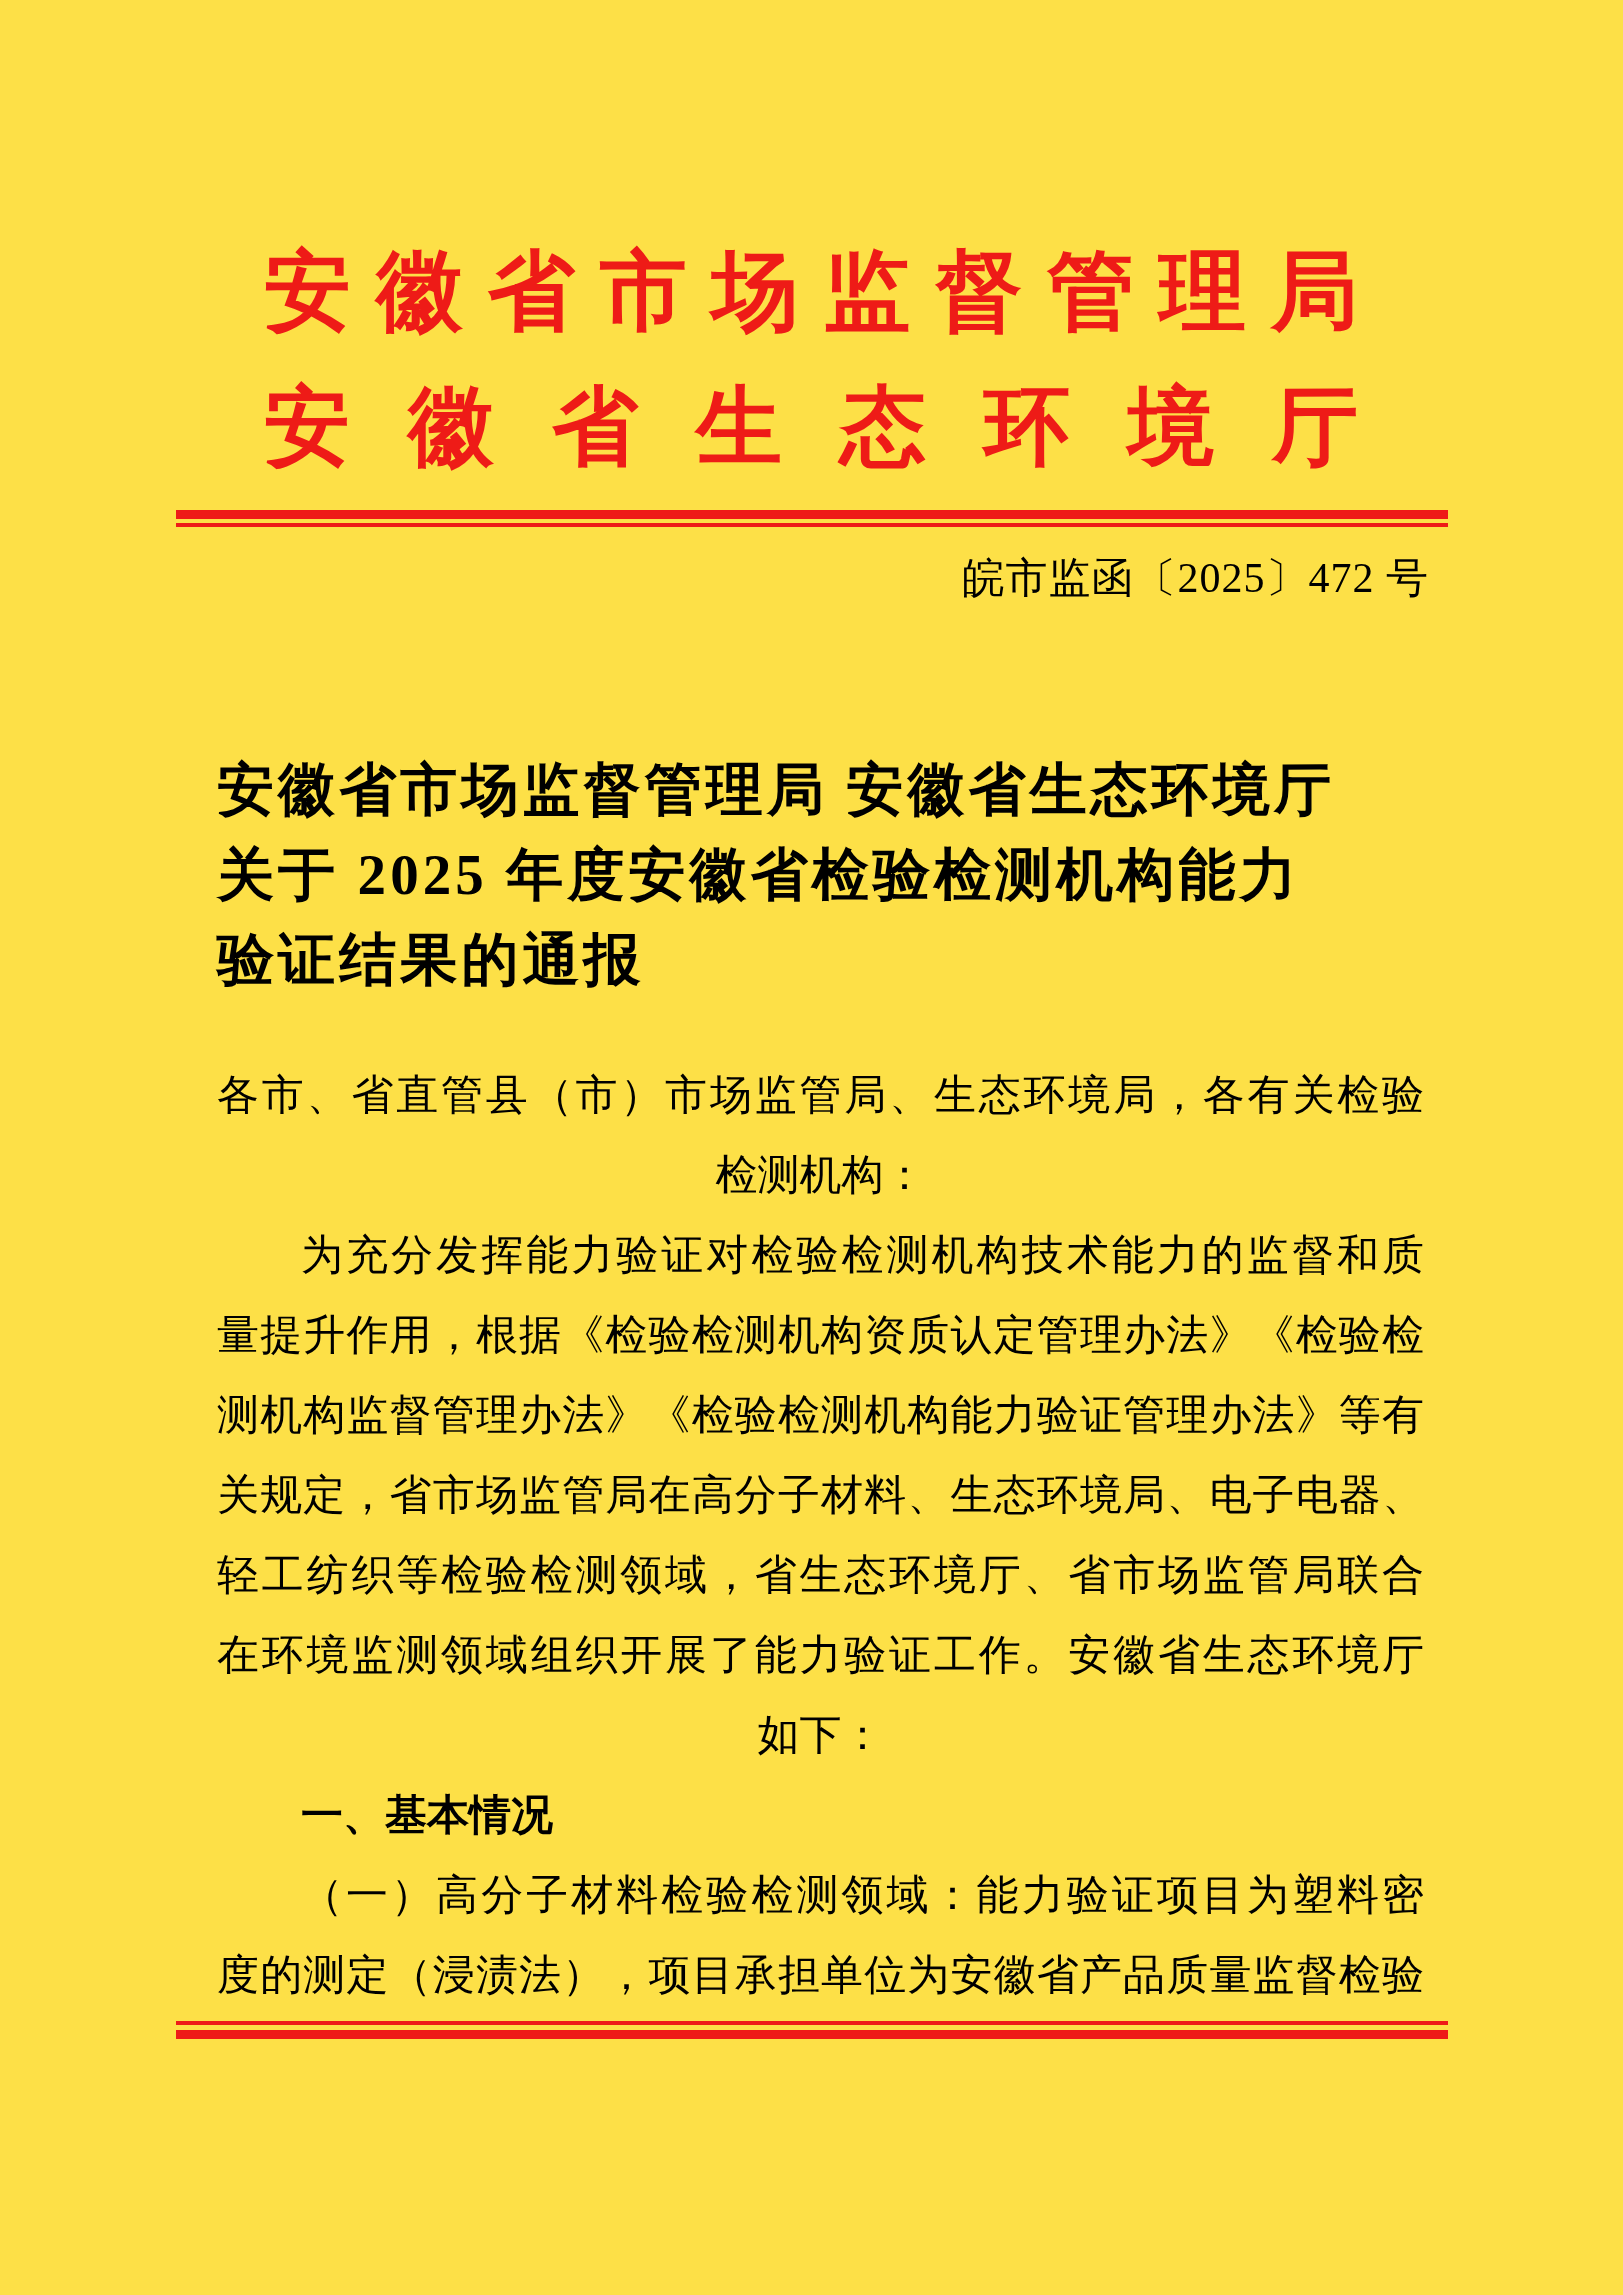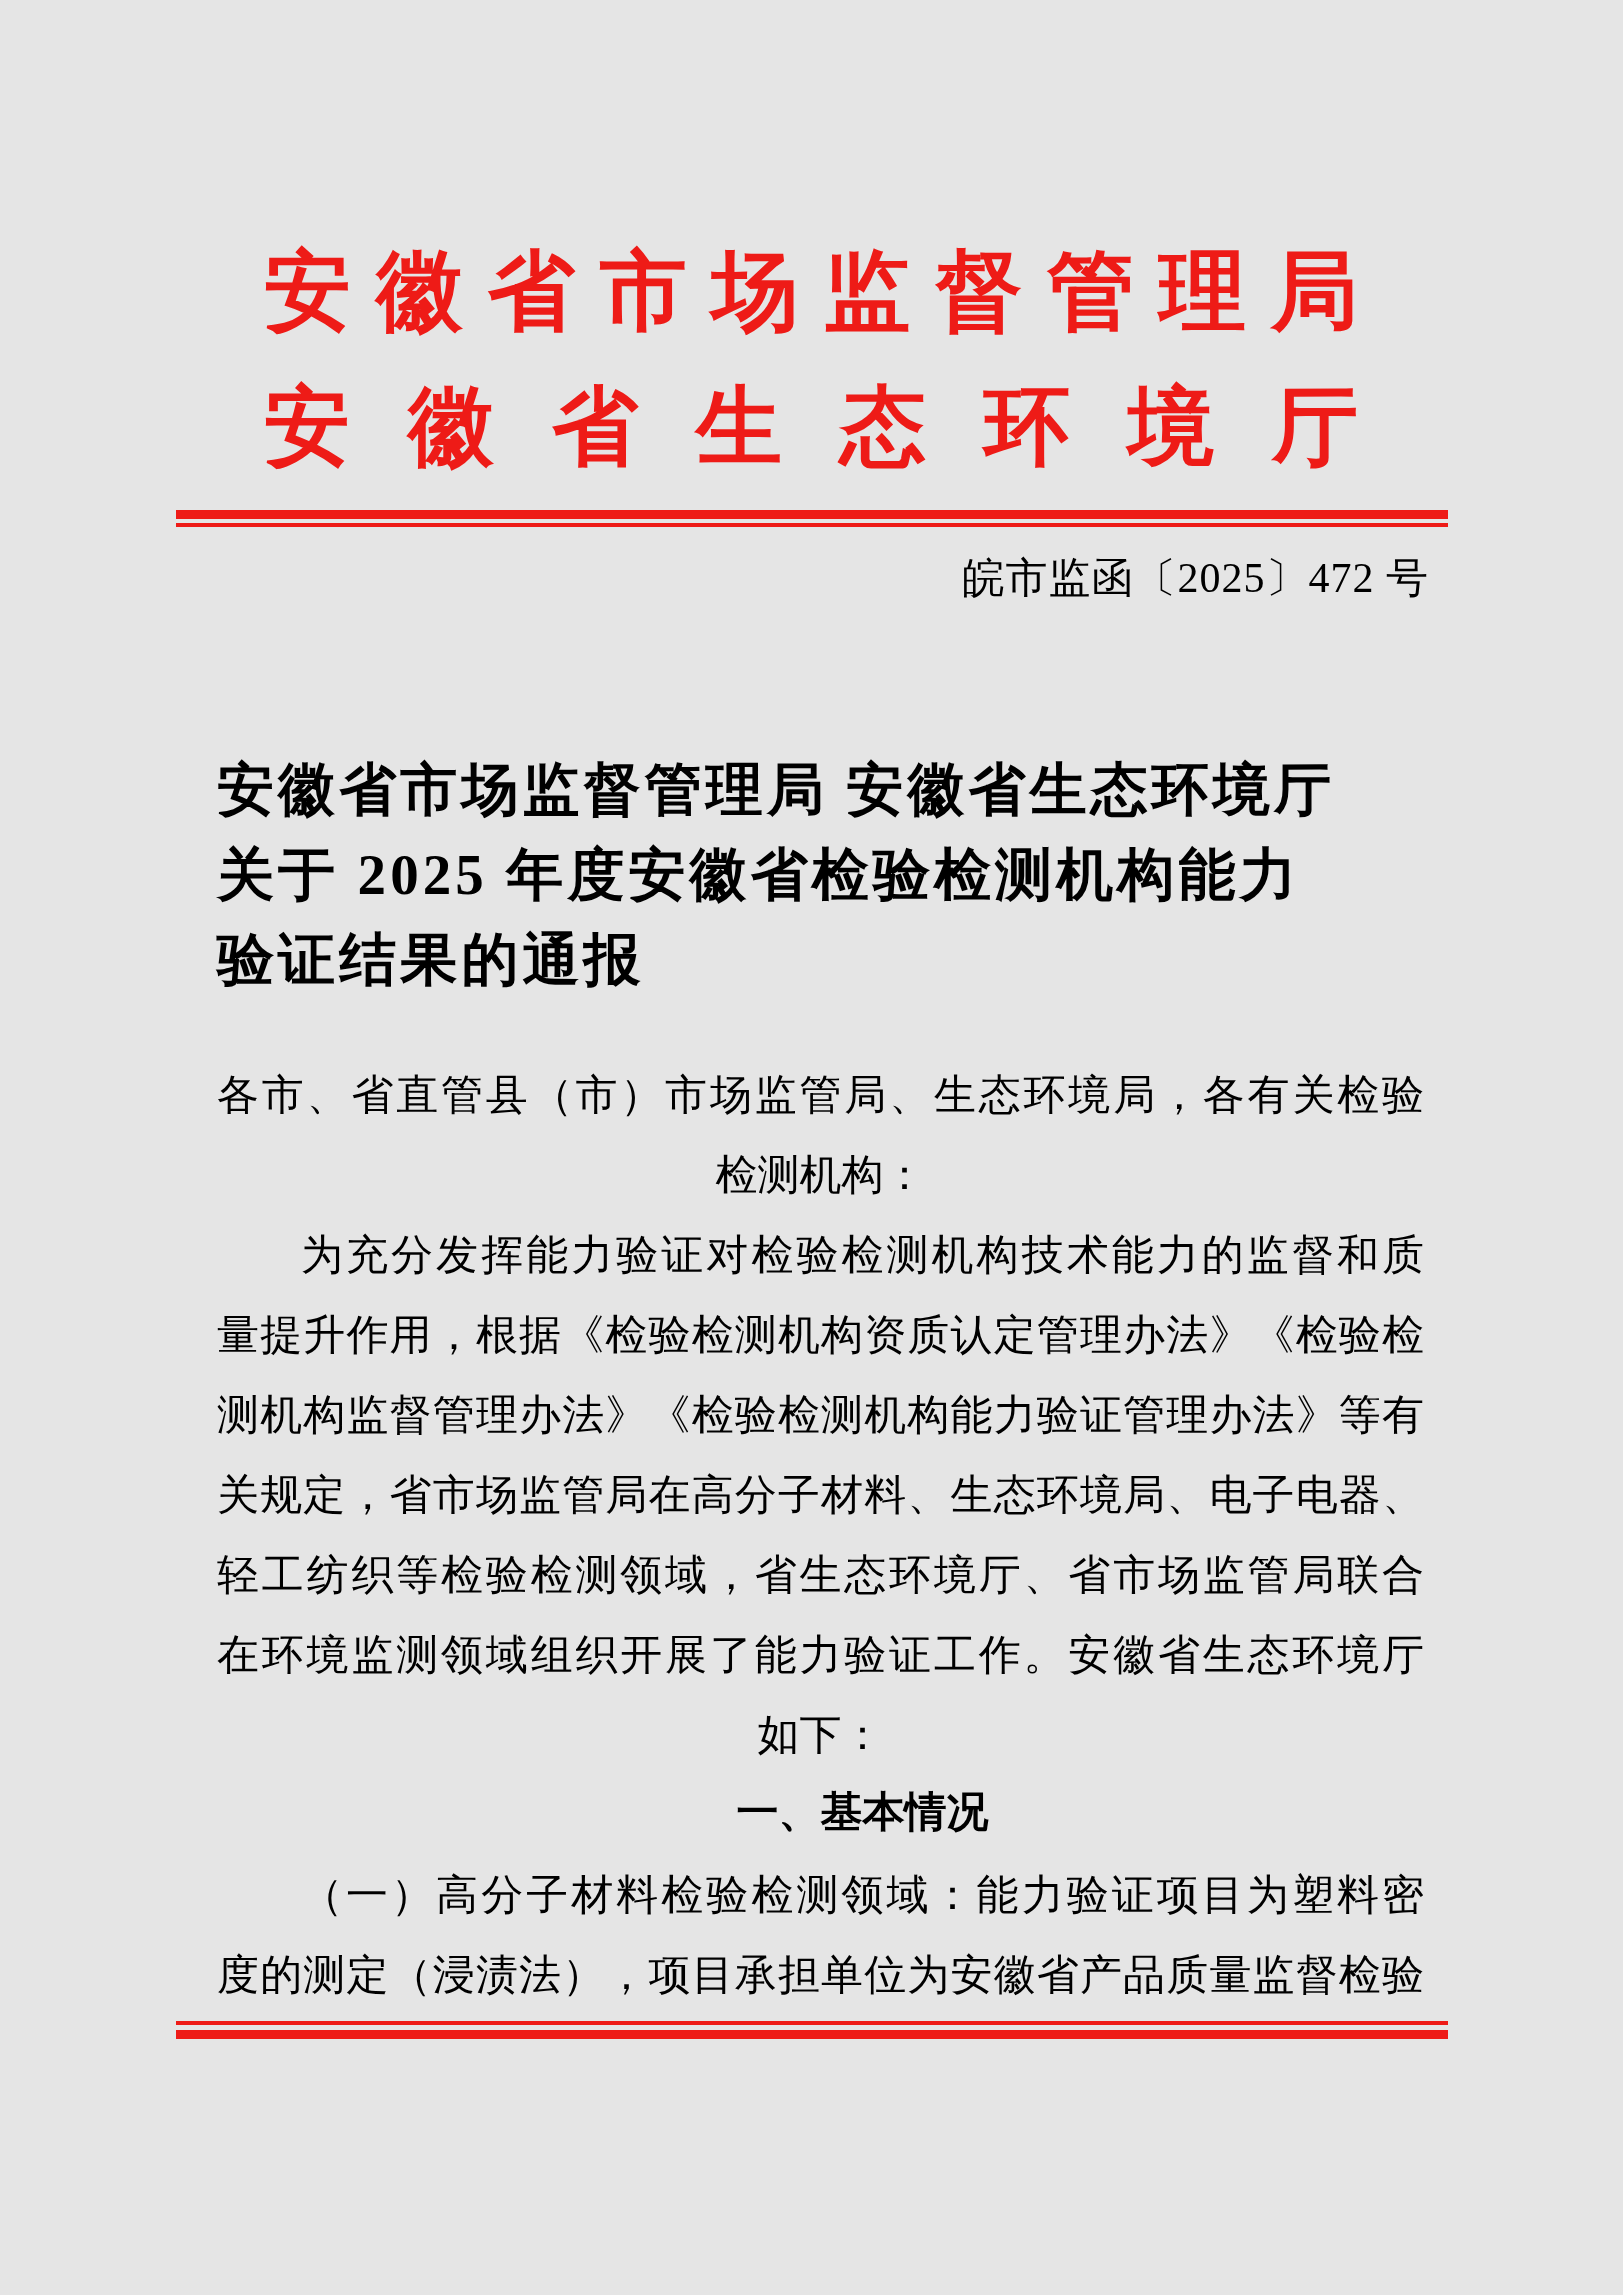--- a/index.html
+++ b/index.html
@@ -4,21 +4,21 @@
 <style>
   html, body {
     margin: 0;
     padding: 0;
     background: #ffffff;
   }
   #page {
     position: relative;
     width: 1623px;
     height: 2295px;
-    background: #e5e5e5;
+    background: #fde047;
     overflow: hidden;
     font-family: "Liberation Serif", serif;
     color: #000000;
   }
 
   
   .agency-line {
     position: absolute;
     left: 264px;
     width: 1094px;
@@ -103,23 +103,23 @@
     text-align: center;
   }
   .indent-full {
     padding-left: 84px;
     text-align: justify;
     text-align-last: justify;
     white-space: normal;
   }
   .heading {
     padding-left: 84px;
-    font-family: Liberation Mono, monospace;
+    font-family: Liberation Serif, serif;
     font-weight: 700;
-    text-align: center;
+    text-align: left;
   }
 </style>
 </head>
 <body>
 
 <div id="page">
 
   <div id="agency-line-1" class="agency-line">安徽省市场监督管理局</div>
   <div id="agency-line-2" class="agency-line">安徽省生态环境厅</div>
 

